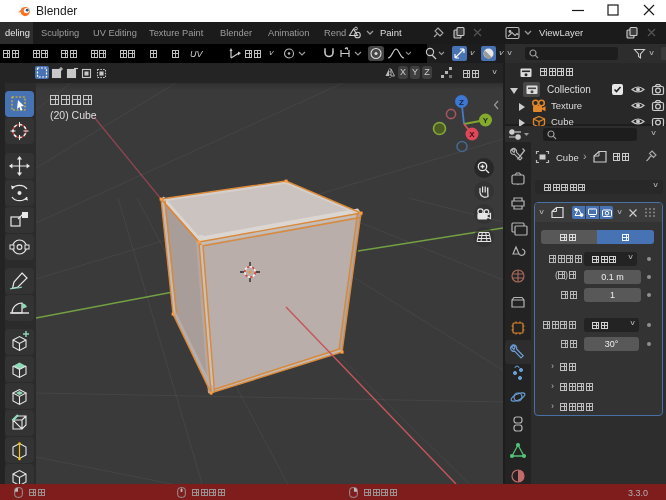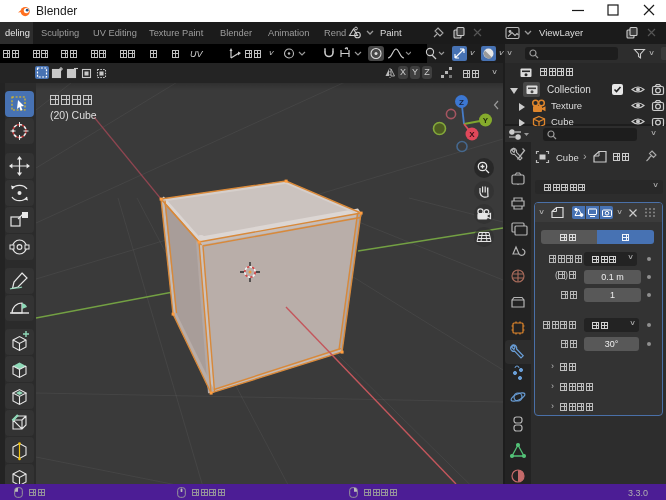--- a/index.html
+++ b/index.html
@@ -30,21 +30,21 @@
   .tbtn.on{background:#4772b3;}
   
   #vp{left:36px;top:83px;width:467px;height:401px;background:#3a3a3a;}
   
   #outliner-h{left:505px;top:44px;width:161px;height:19px;background:#2d2d2d;}
   #outliner{left:505px;top:63px;width:161px;height:61px;background:#282828;}
   #props-h{left:505px;top:126px;width:161px;height:16px;background:#2d2d2d;}
   #props{left:505px;top:142px;width:161px;height:342px;background:#2d2d2d;}
   #ptabs{left:505px;top:142px;width:26px;height:342px;background:#232323;}
   
-  #status{left:0;top:484px;width:666px;height:16px;background:#4c1d95;color:#9b9b9b;font-size:9px;}
+  #status{left:0;top:484px;width:666px;height:16px;background:#7f1d1d;color:#9b9b9b;font-size:9px;}
   .fld{position:absolute;background:#585858;border-radius:3px;color:#eee;font-size:9px;
        text-align:center;}
   .drop{position:absolute;background:#282828;border-radius:3px;color:#ddd;font-size:9px;}
   .dot{position:absolute;width:4px;height:4px;border-radius:50%;background:#909090;}
   .chev{color:#b0b0b0;font-size:7px;transform:scaleX(1.3);}
 </style></head>
 <body>
 <div id="app">
   <div class="abs" id="titlebar">
     <svg class="abs" style="left:16px;top:3px" width="16" height="16" viewBox="0 0 16 16">

